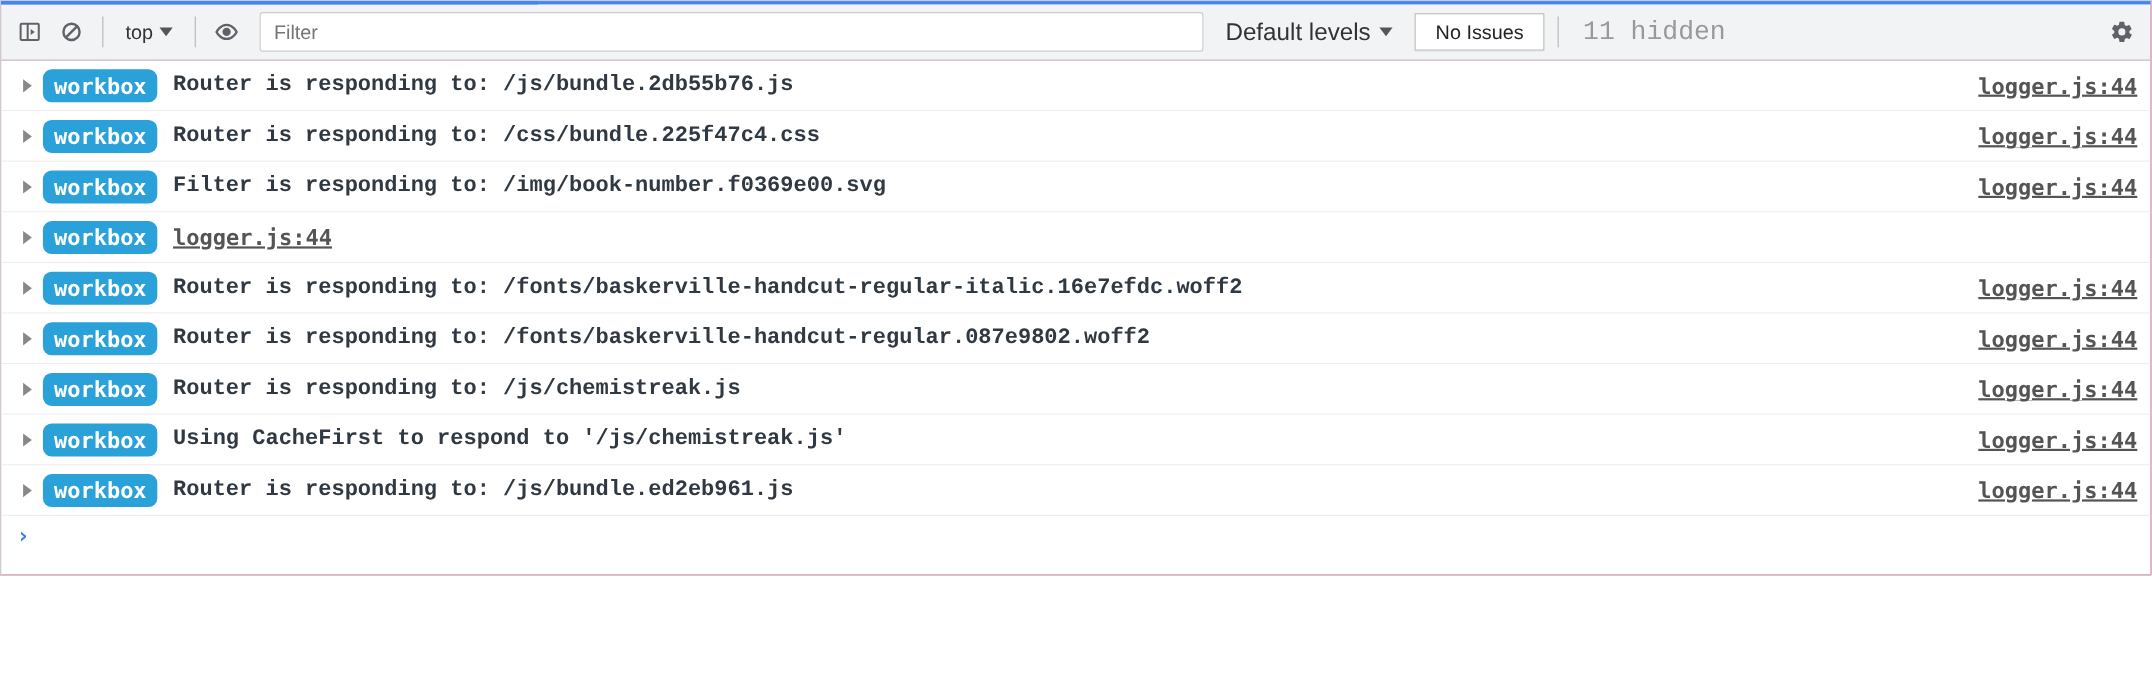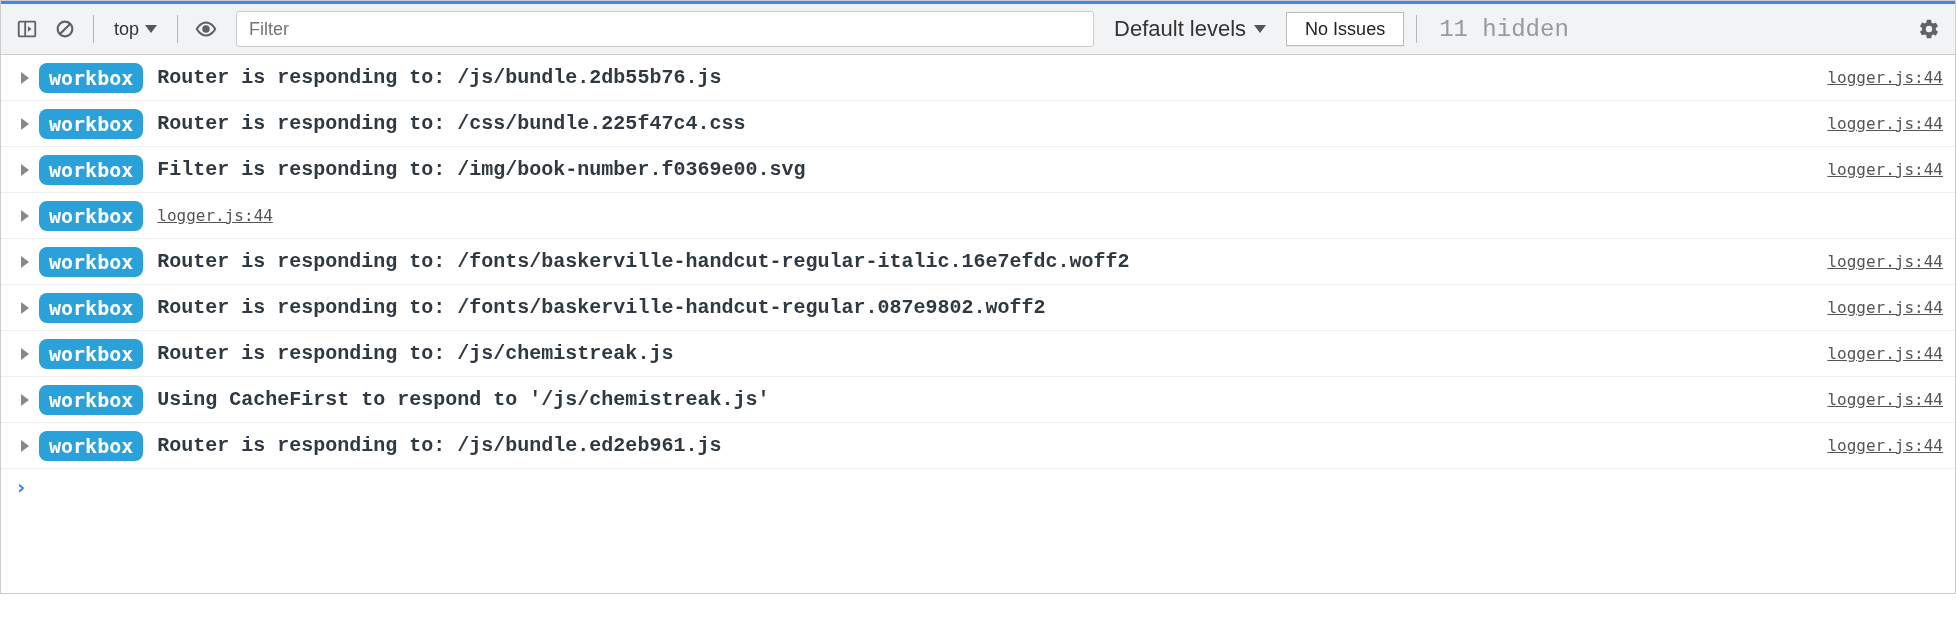--- a/index.html
+++ b/index.html
@@ -7,21 +7,21 @@
   font-family: -apple-system, BlinkMacSystemFont, "Segoe UI", Helvetica, Arial, sans-serif;
   font-size: 15px;
   background: #fff;
   width: 1956px;
   height: 634px;
   overflow: hidden;
 }
 .panel {
   border: 1px solid #ccc;
   width: 1956px;
-  height: 594px;
+  height: 523px;
   display: flex;
   flex-direction: column;
   background: #be185d;
 }
 .toolbar {
   display: flex;
   align-items: center;
   height: 54px;
   background: #f1f3f4;
   border-bottom: 1px solid #ccc;
@@ -142,25 +142,25 @@
 }
 .msg {
   color: #303942;
   font-weight: 600;
   white-space: pre;
   flex: 1;
 }
 .src {
   color: #545454;
   text-decoration: underline;
-  font-weight: 400;
+  font-weight: 700;
   cursor: pointer;
   flex-shrink: 0;
   font-family: Menlo, Consolas, monospace;
-  font-size: 16px;
+  font-size: 20px;
 }
 .prompt-row {
   display: flex;
   align-items: center;
   padding: 6px 12px 6px 14px;
   height: 36px;
 }
 .prompt-caret {
   color: #367cf1;
   font-weight: bold;

